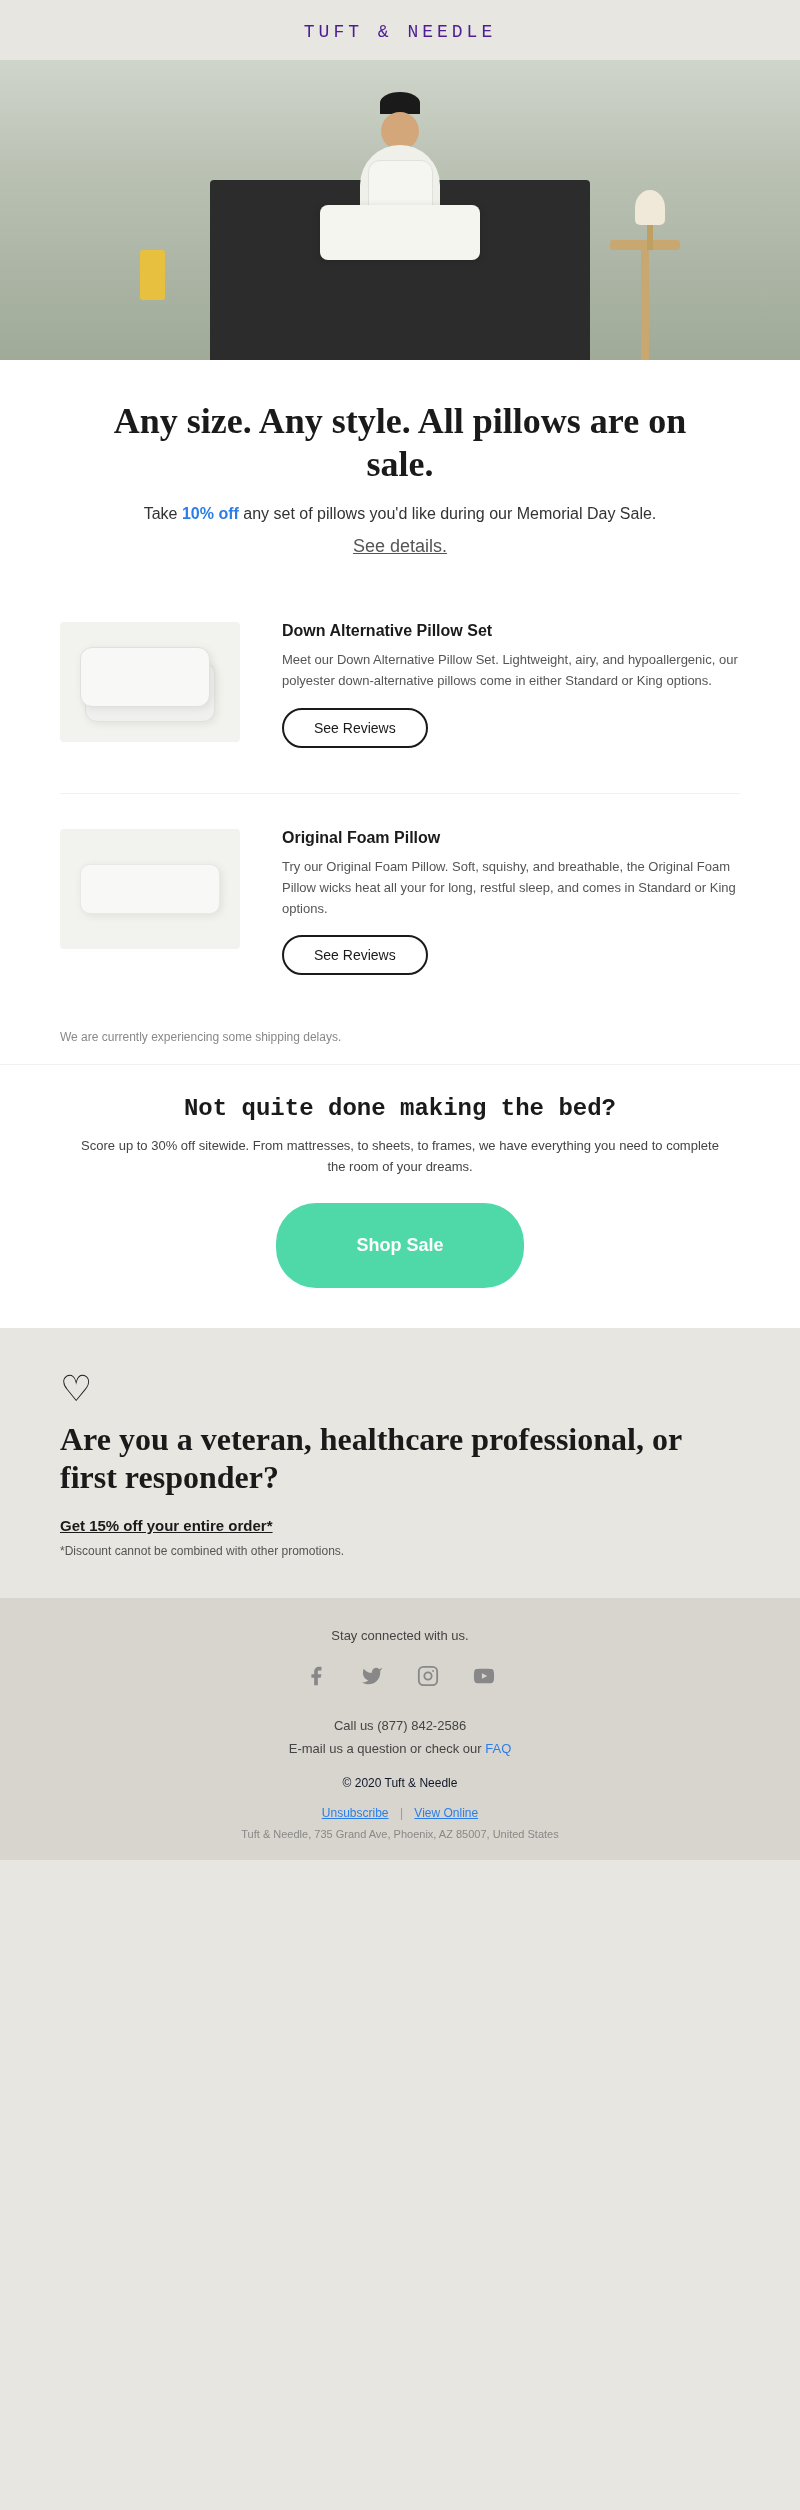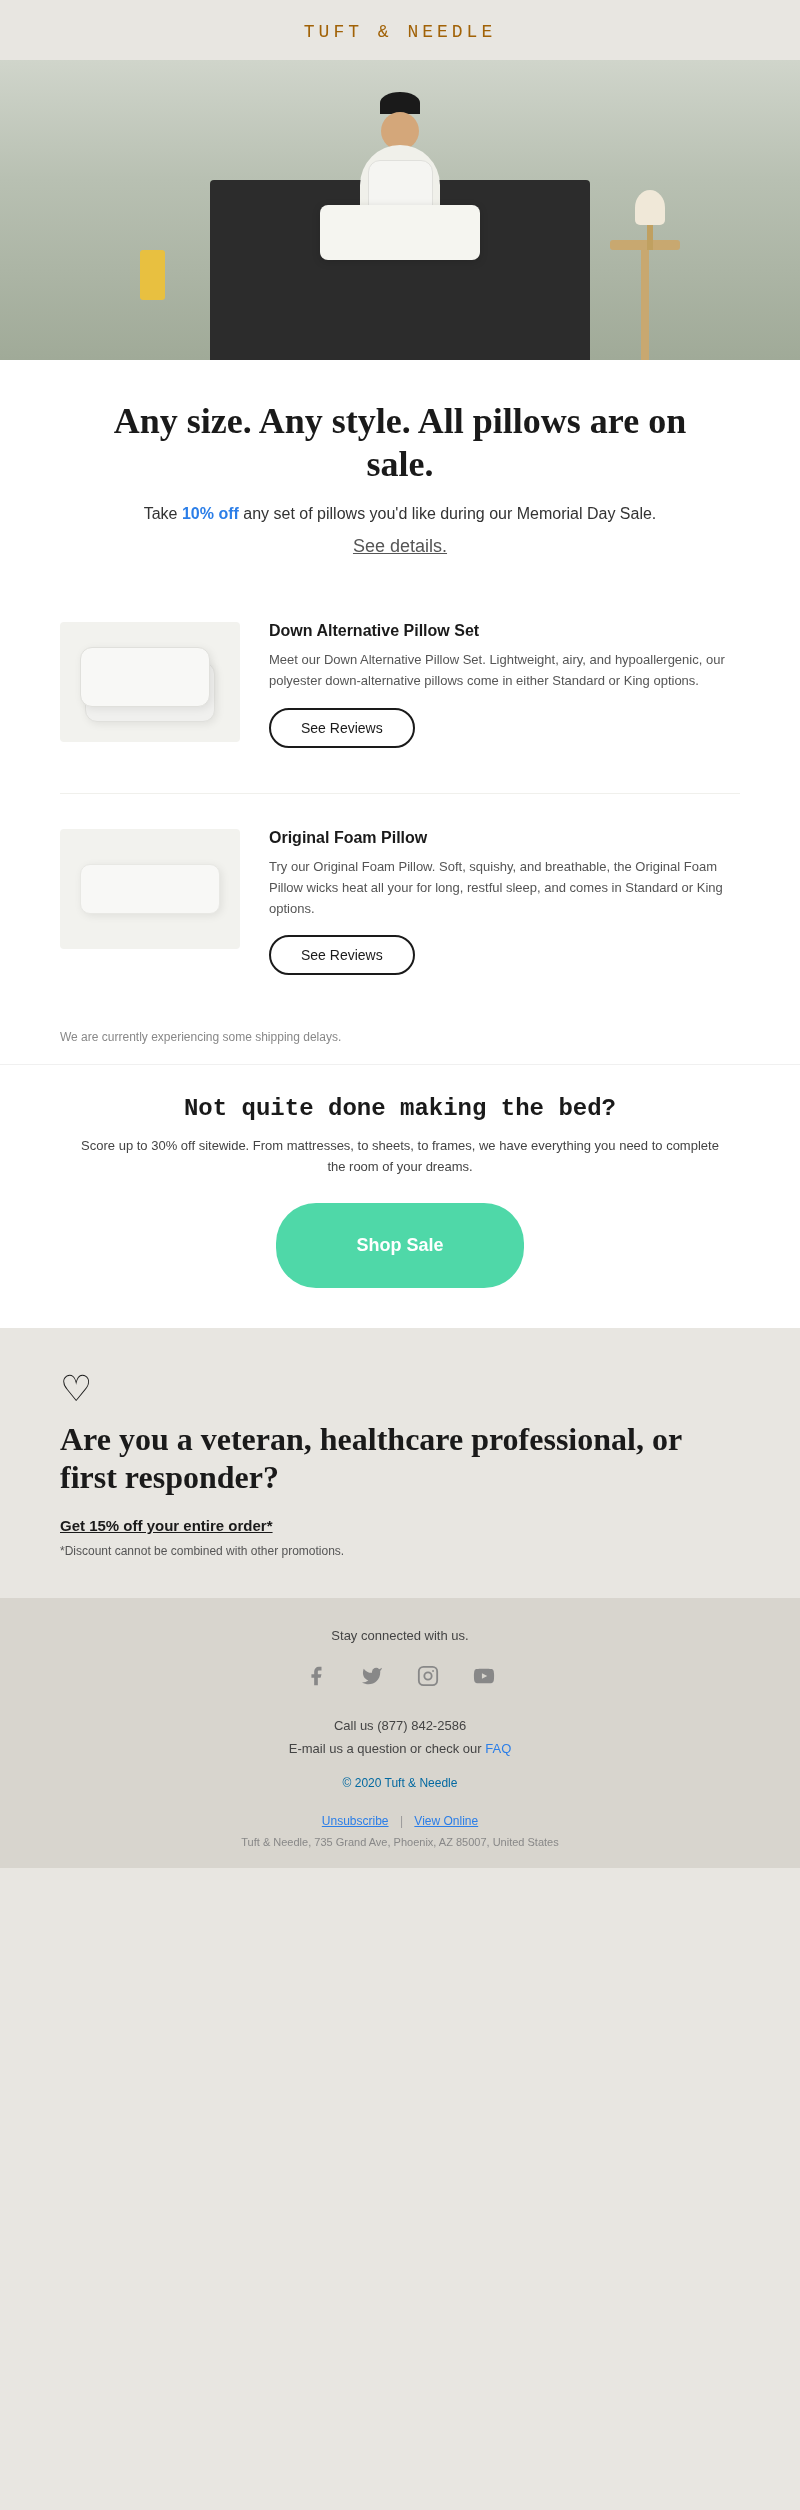--- a/index.html
+++ b/index.html
@@ -17,21 +17,21 @@
     
     .header {
       background-color: #e8e6e1;
       text-align: center;
       padding: 22px 0 18px;
     }
     .logo-text {
       font-family: 'Courier New', Courier, monospace;
       font-size: 18px;
       letter-spacing: 4px;
-      color: #a16207;
+      color: #4c1d95;
       font-weight: normal;
     }
     
     .hero-image {
       width: 100%;
       max-width: 800px;
       height: 300px;
       background: linear-gradient(135deg, #c8cfc4 0%, #b5bfb0 30%, #9aaa94 60%, #8a9e8a 100%);
       position: relative;
       overflow: hidden;
@@ -251,21 +251,21 @@
     .pillow-long {
       width: 140px;
       height: 50px;
       background: #f8f8f6;
       border: 1px solid #e8e8e4;
       border-radius: 10px;
       box-shadow: 2px 2px 8px rgba(0,0,0,0.08);
     }
     .product-info {
       flex: 1;
-      padding-left: 29px;
+      padding-left: 42px;
     }
     .product-name {
       font-size: 16px;
       font-weight: bold;
       color: #1a1a1a;
       font-family: Arial, sans-serif;
       margin-bottom: 10px;
     }
     .product-desc {
       font-size: 13px;
@@ -393,23 +393,23 @@
       font-family: Arial, sans-serif;
       line-height: 1.8;
       margin-bottom: 15px;
     }
     .footer-link {
       color: #2b7ee8;
       text-decoration: none;
     }
     .footer-copyright {
       font-size: 12px;
-      color: #0369a1;
-      font-family: Arial, sans-serif;
-      margin-bottom: 24px;
+      color: #0f172a;
+      font-family: Arial, sans-serif;
+      margin-bottom: 16px;
     }
     .footer-unsub-links {
       font-size: 12px;
       font-family: Arial, sans-serif;
       margin-bottom: 8px;
     }
     .footer-unsub-links a {
       color: #2b7ee8;
       text-decoration: underline;
     }

